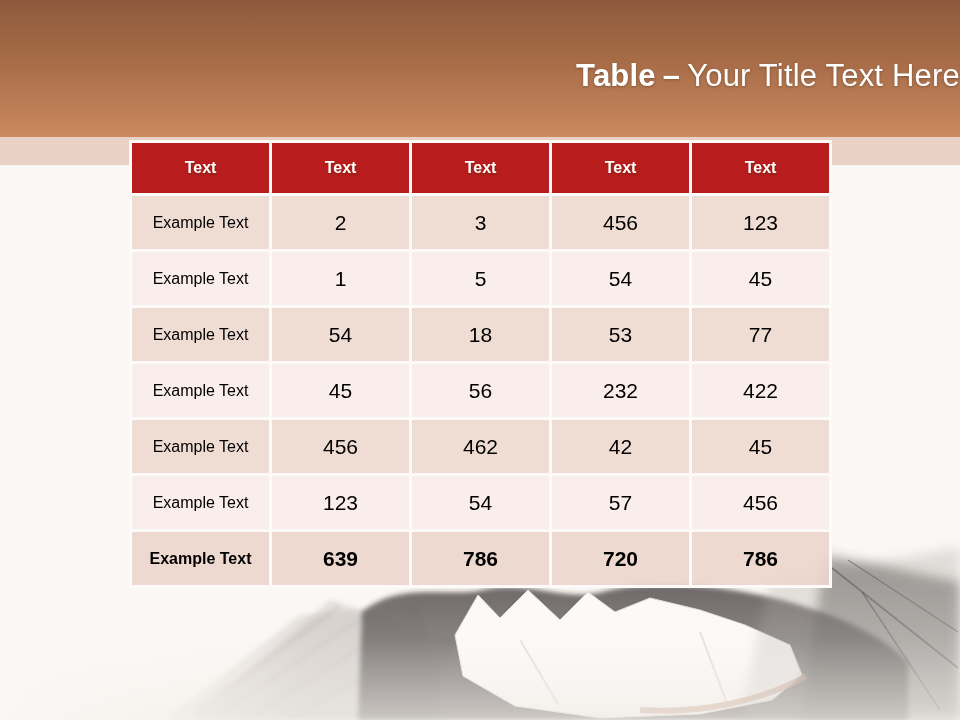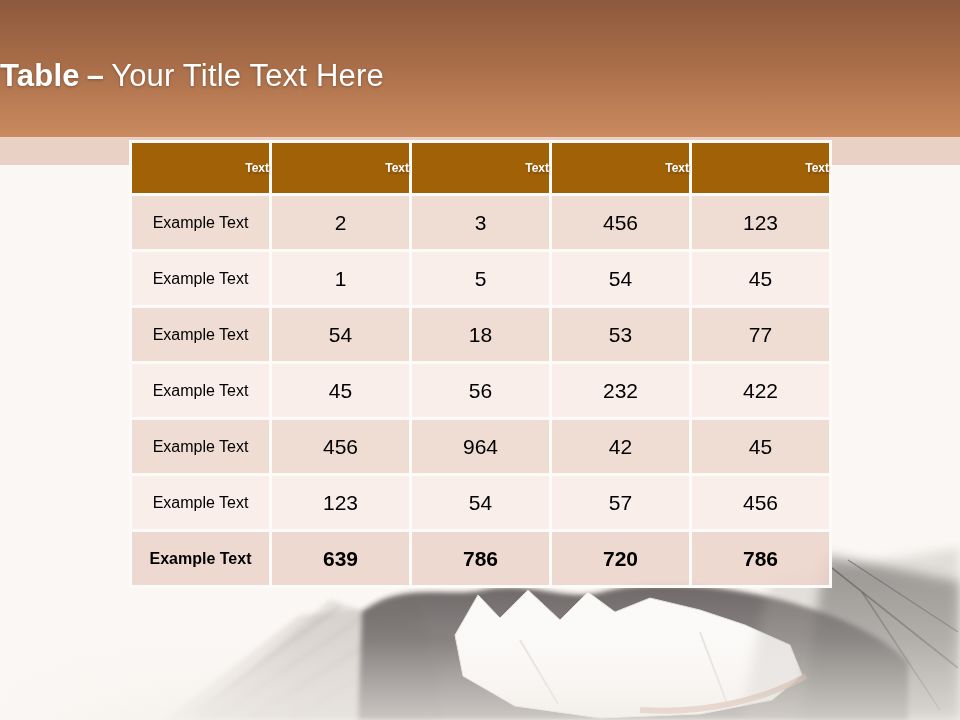--- a/index.html
+++ b/index.html
@@ -3,40 +3,40 @@
 <meta charset="utf-8">
 <style>
   html,body{margin:0;padding:0;}
   body{width:960px;height:720px;overflow:hidden;background:#FBF7F4;
        font-family:"Liberation Sans", sans-serif;}
   .slide{position:relative;width:960px;height:720px;overflow:hidden;background:#FBF7F4;}
 
   
   .header-band{position:absolute;left:0;top:0;width:960px;height:137px;
     background:linear-gradient(180deg,#8D593C 0%,#A96E49 48%,#CB8A5F 100%);
-    display:flex;align-items:center;justify-content:flex-start;}
+    display:flex;align-items:center;justify-content:flex-end;}
   .title{margin-top:14px;color:#FFFFFF;font-size:31px;letter-spacing:0.2px;
     text-shadow:0 1px 3px rgba(0,0,0,0.28);white-space:nowrap;}
   .title .t-bold{font-weight:700;}
   .title .t-sep{font-weight:700;margin:0 7px;}
   .title .t-rest{font-weight:400;}
 
   
   .accent-stripe{position:absolute;left:0;top:137px;width:960px;height:28px;background:#E9D1C5;}
 
   
   .bg-art{position:absolute;left:0;top:540px;width:960px;height:180px;z-index:1;}
 
   
   table.data-table{position:absolute;left:129px;top:140px;width:703px;z-index:2;
     border-collapse:collapse;table-layout:fixed;}
   .data-table th,.data-table td{border:3px solid #FDFBF9;text-align:center;
     vertical-align:middle;padding:0;}
-  .data-table th{height:50px;background:#a16207;color:#FFFFFF;font-weight:700;
-    font-size:12px;text-shadow:1px 1.5px 2px rgba(90,45,20,0.45);text-align:right;}
+  .data-table th{height:50px;background:#b91c1c;color:#FFFFFF;font-weight:700;
+    font-size:16px;text-shadow:1px 1.5px 2px rgba(90,45,20,0.45);}
   .data-table td{height:53px;color:#000000;font-size:21px;}
   .data-table td.row-label{font-size:16px;}
   .data-table tr.row-dark td{background:#EFDCD3;}
   .data-table tr.row-light td{background:#F9EEEA;}
   .data-table tr.total-row td{background:rgba(236,213,204,0.90);font-weight:700;}
 </style>
 </head>
 <body>
 
 <div class="slide">
@@ -133,21 +133,21 @@
         <tr class="row-light">
           <td class="row-label">Example Text</td>
           <td>45</td>
           <td>56</td>
           <td>232</td>
           <td>422</td>
         </tr>
         <tr class="row-dark">
           <td class="row-label">Example Text</td>
           <td>456</td>
-          <td>964</td>
+          <td>462</td>
           <td>42</td>
           <td>45</td>
         </tr>
         <tr class="row-light">
           <td class="row-label">Example Text</td>
           <td>123</td>
           <td>54</td>
           <td>57</td>
           <td>456</td>
         </tr>

